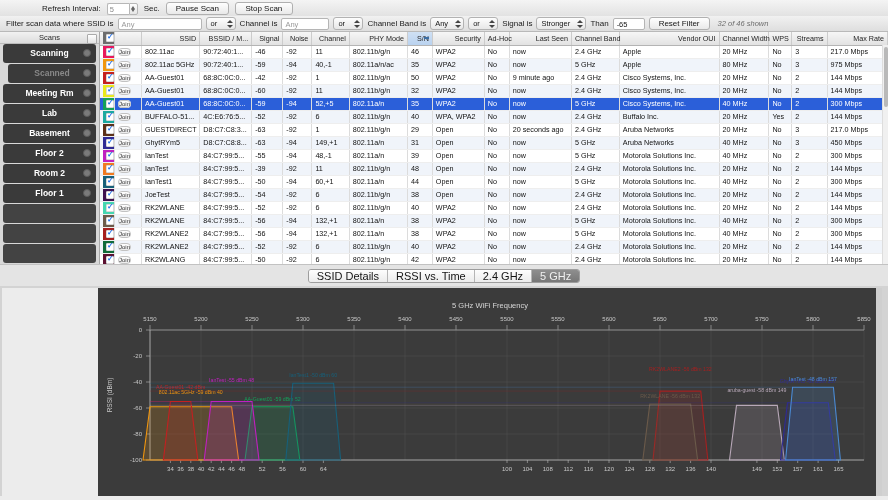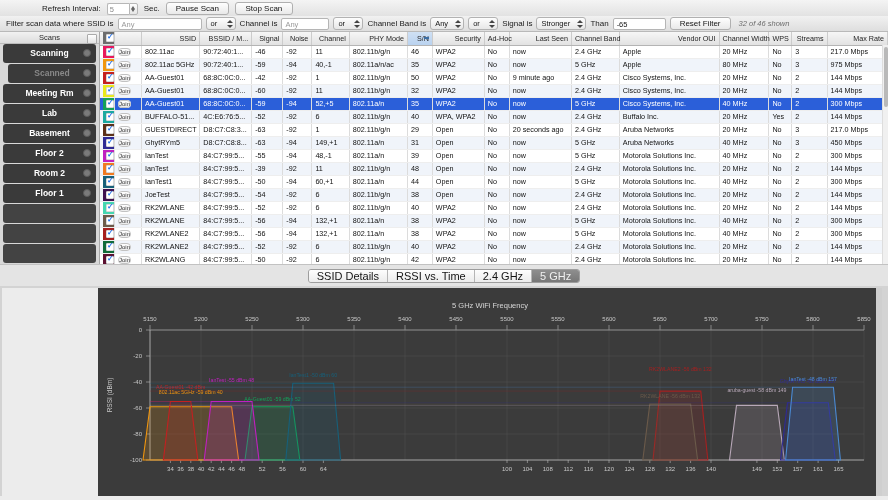--- a/index.html
+++ b/index.html
@@ -206,21 +206,21 @@
     <span class="popup" style="width:30px"><span>or</span><span class="arrows"></span></span>
     <span>Channel is</span>
     <span class="txtfield" style="width:48px">Any</span>
     <span class="popup" style="width:30px"><span>or</span><span class="arrows"></span></span>
     <span>Channel Band is</span>
     <span class="popup" style="width:34px"><span>Any</span><span class="arrows"></span></span>
     <span class="popup" style="width:30px"><span>or</span><span class="arrows"></span></span>
     <span>Signal is</span>
     <span class="popup" style="width:50px"><span>Stronger</span><span class="arrows"></span></span>
     <span>Than</span>
-    <span class="txtfield val" style="width:53px">-65</span>
+    <span class="txtfield val" style="width:32px">-65</span>
     <span class="btn-cap" style="min-width:52px">Reset Filter</span>
     <span class="shown-count">32 of 46 shown</span>
   </div>
 
   <div class="main">
 
     <div class="sidebar">
       <div class="side-head">Scans</div>
       <div class="side-list" id="side-list">
           <div class="side-item">

